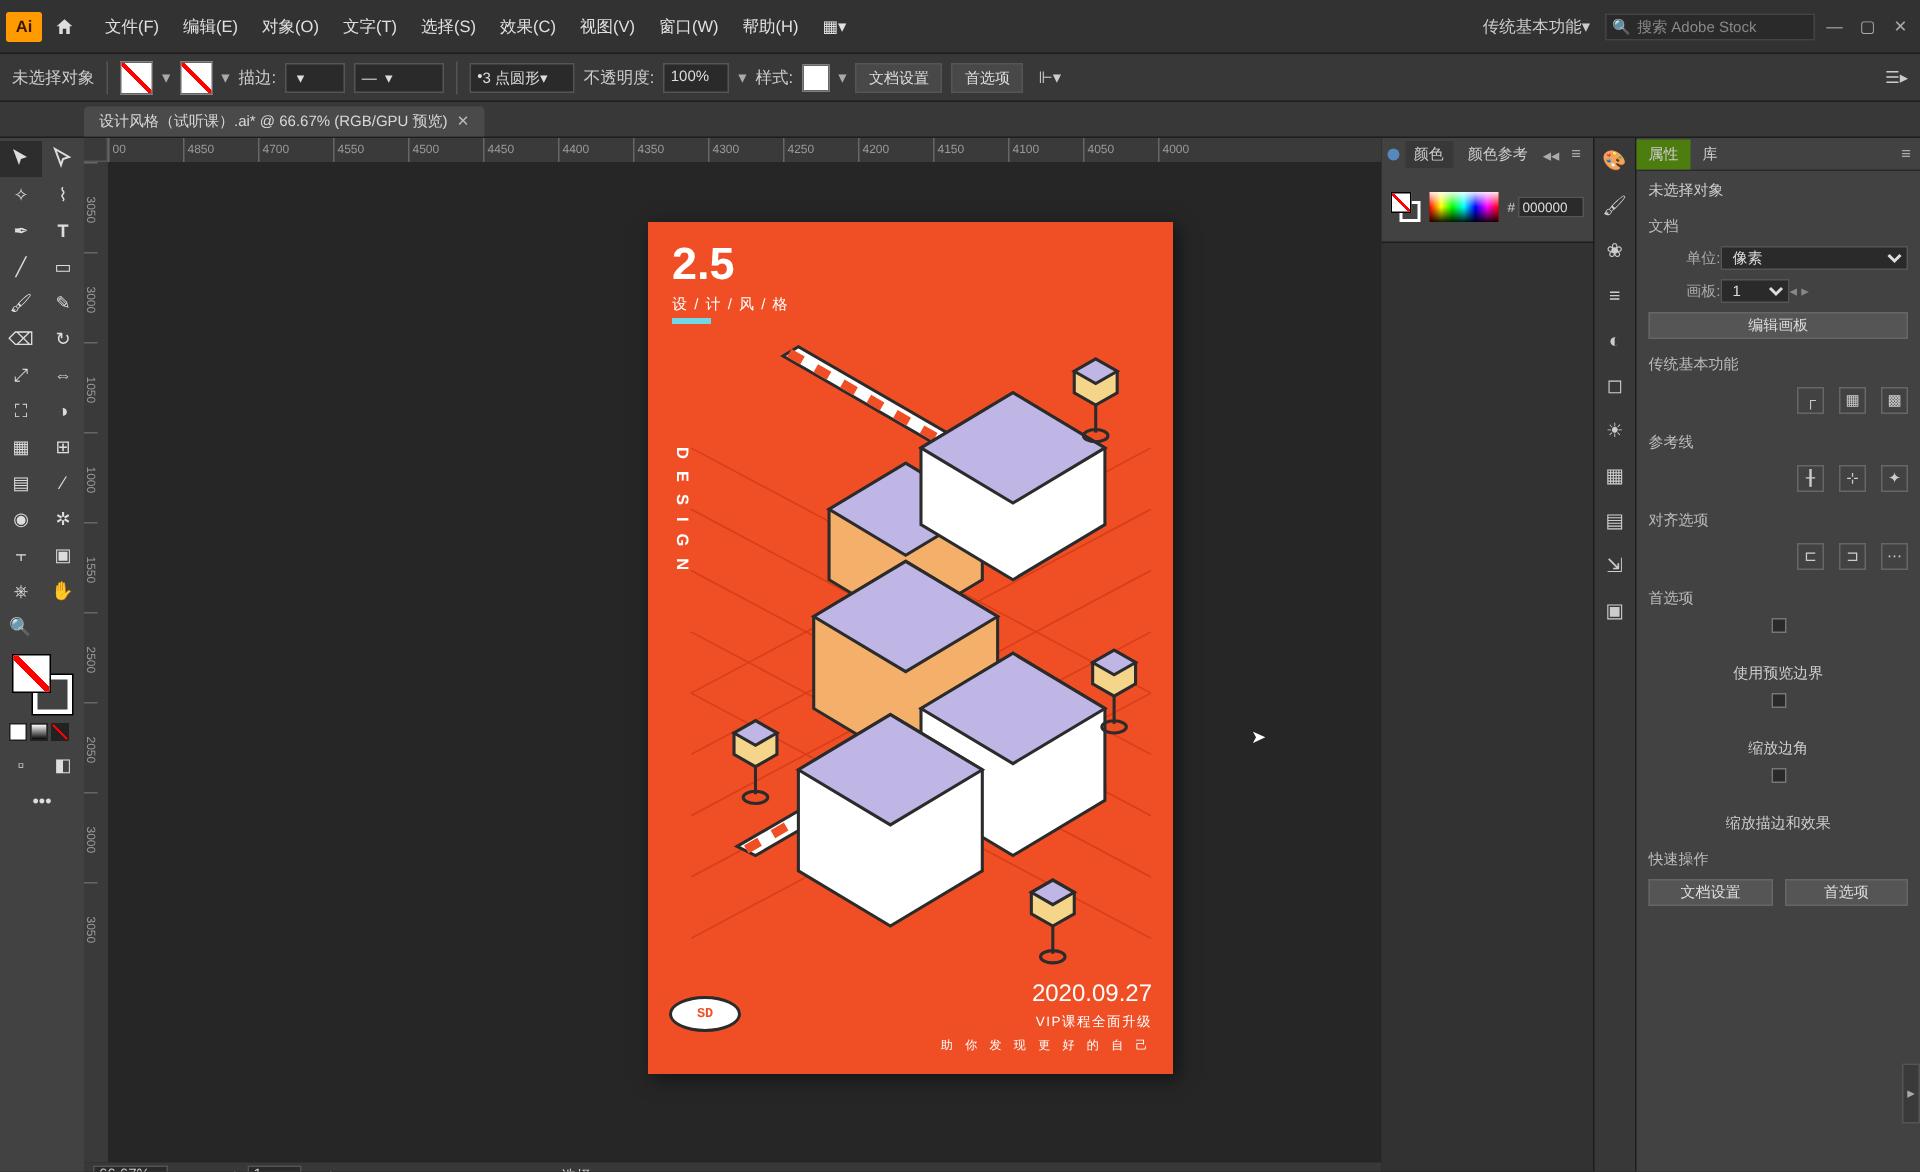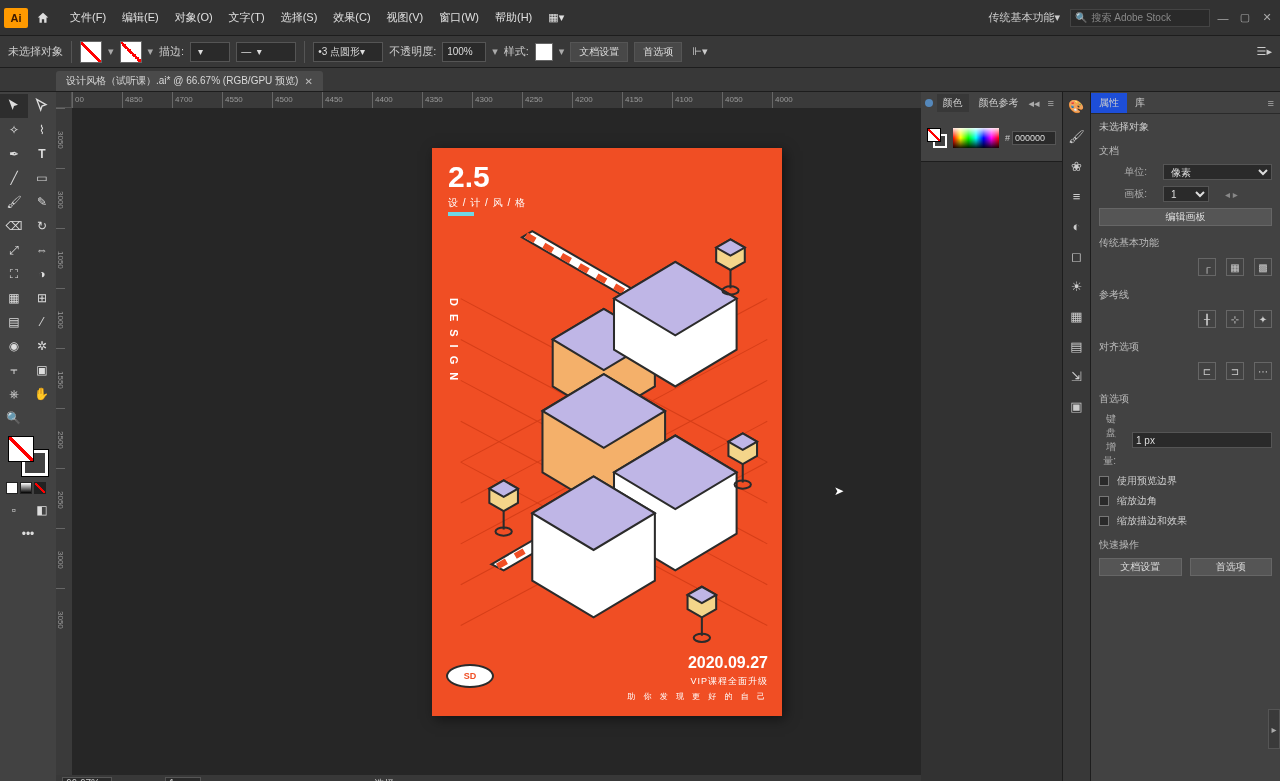--- a/index.html
+++ b/index.html
@@ -61,24 +61,24 @@
   .blue-sidebar .soft-icons{display:flex;gap:18px;padding-left:22px;}
   .blue-sidebar .soft-icons div{width:20px;height:20px;border-radius:3px;}
   .blue-sidebar .dash-line{height:1px;border-top:1.5px dashed #fff;margin:8px 16px 4px;}
   .blue-sidebar .big-thumb{margin:4px 16px 0;height:180px;background:#a9a0e0;position:relative;overflow:hidden;}
 
   .artboard { position: absolute; left: 360px; top: 40px; width: 350px; height: 568px; background: #f04e24; box-shadow: 3px 3px 12px rgba(0,0,0,.5); overflow:hidden;}
   .artboard .corner-txt{position:absolute;left:16px;top:14px;color:#fff;font-weight:900;font-size:30px;line-height:1;}
   .artboard .corner-sub{position:absolute;left:16px;top:48px;color:#fff;font-size:10px;letter-spacing:1px;}
   .artboard .corner-bar{position:absolute;left:16px;top:64px;width:26px;height:4px;background:#6fd7e6;}
   .artboard .design-txt{position:absolute;left:16px;top:150px;color:#fff;font-size:11px;font-weight:bold;letter-spacing:8px;writing-mode:vertical-lr;}
-  .artboard .date-txt{position:absolute;right:14px;bottom:44px;color:#fff;font-weight:700;font-size:16px;}
+  .artboard .date-txt{position:absolute;right:14px;bottom:44px;color:#fff;font-weight:400;font-size:16px;}
   .artboard .vip-txt{position:absolute;right:14px;bottom:28px;color:#fff;font-size:9px;letter-spacing:1px;}
   .artboard .foot-txt{position:absolute;right:14px;bottom:14px;color:#fff;font-size:8px;letter-spacing:3px;}
-  .artboard .sd-badge{position:absolute;left:14px;bottom:28px;width:48px;height:24px;border-radius:50%;background:#fff;border:2.5px solid #2b2b2b;color:#f04e24;font-size:9px;font-weight:bold;display:flex;align-items:center;justify-content:center;}
+  .artboard .sd-badge{position:absolute;left:14px;bottom:28px;width:48px;height:24px;border-radius:50%;background:#fff;border:2.5px solid #2b2b2b;color:#f04e24;font-size:9px;font-weight:bold;display:flex;align-items:center;justify-content:center;font-family:Liberation Mono, monospace;}
   .artboard .iso-art{position:absolute;left:28px;top:28px;right:14px;bottom:70px;}
   .artboard .iso-art svg{width:100%;height:100%;}
   
   .cursor-arrow{position:absolute;left:762px;top:376px;color:#fff;font-size:12px;}
 
   .statusbar{position:absolute;left:0;bottom:0;right:0;height:18px;background:#383838;display:flex;align-items:center;font-size:10px;color:#ccc;padding:0 6px;gap:6px;}
   .statusbar .zoom{width:50px;background:#2a2a2a;border:1px solid #555;height:14px;padding:0 3px;}
   .statusbar .nav-btn{width:12px;text-align:center;color:#aaa;}
   .statusbar .status-txt{margin-left:120px;font-family:Liberation Mono, monospace;}
   .color-panel{background:#424242;height:70px;border-bottom:1px solid #1d1d1d;}
@@ -95,30 +95,30 @@
   .color-panel .spectrum::after{content:'';position:absolute;inset:0;background:linear-gradient(to bottom,rgba(255,255,255,.9),transparent 50%,rgba(0,0,0,.9));}
   .color-panel .hex{display:flex;align-items:center;gap:2px;font-size:9px;}
   .color-panel .hex input{width:44px;height:14px;background:#2a2a2a;border:1px solid #555;color:#ddd;font-size:9px;padding:0 2px;}
   
   .dock-icons{width:28px;background:#383838;display:flex;flex-direction:column;align-items:center;padding-top:4px;gap:10px;border-left:1px solid #1d1d1d;}
   .dock-icons .dicon{width:20px;height:20px;color:#ccc;display:flex;align-items:center;justify-content:center;font-size:13px;}
 
   .props-panel{width:190px;background:#424242;border-left:1px solid #1d1d1d;display:flex;flex-direction:column;}
   .props-panel .tabs{display:flex;height:22px;align-items:center;border-bottom:1px solid #2a2a2a;}
   .props-panel .tabs .ptab{font-size:10px;padding:3px 8px;color:#ccc;}
-  .props-panel .tabs .ptab.active{background:#1d4ed8;}
+  .props-panel .tabs .ptab.active{background:#4d7c0f;}
   .props-panel .body{padding:6px 8px;font-size:10px;color:#ccc;display:flex;flex-direction:column;gap:6px;}
   .props-panel .section-title{color:#bbb;font-size:10px;margin-top:4px;}
-  .props-panel .row{display:flex;align-items:center;gap:16px;}
+  .props-panel .row{display:flex;align-items:center;gap:0;}
   .props-panel .row label{width:48px;text-align:right;color:#aaa;font-size:10px;}
   .props-panel select,.props-panel input.txt{flex:1;background:#2a2a2a;border:1px solid #555;color:#ddd;height:16px;font-size:10px;padding:0 3px;}
   .props-panel .btn{background:#555;border:1px solid #666;color:#ddd;font-size:10px;height:18px;display:flex;align-items:center;justify-content:center;flex:1;}
   .props-panel .icon-row{display:flex;gap:10px;padding:2px 0;}
   .props-panel .icon-row .ic{width:18px;height:18px;border:1px solid #666;display:flex;align-items:center;justify-content:center;color:#ccc;font-size:10px;}
-  .props-panel .chk{display:flex;align-items:center;gap:8px;}
+  .props-panel .chk{display:flex;align-items:center;gap:20px;flex-direction:column;}
   .props-panel .chk .box{width:10px;height:10px;border:1px solid #777;background:#2a2a2a;}
   .props-panel .row .minisel{flex:0 0 46px;}
 
   .right-cluster{display:flex;}
   .colorblock-wrap{display:flex;flex:1;}
   .empty-right{flex:1;background:#323232;border-top:1px solid #1d1d1d;}
   .panel-toggle{position:absolute;right:0;bottom:32px;width:12px;height:40px;background:#3a3a3a;border:1px solid #555;display:flex;align-items:center;justify-content:center;color:#aaa;font-size:10px;}
 </style>
 </head>
 <body>
@@ -462,24 +462,20 @@
         </div>
 
         <div class="section-title">对齐选项</div>
         <div class="icon-row" style="justify-content:flex-end">
           <div class="ic">⊏</div>
           <div class="ic">⊐</div>
           <div class="ic">⋯</div>
         </div>
 
         <div class="section-title">首选项</div>
-        <div class="row">
-            <label style="width:56px">键盘增量:</label>
-            <input class="txt" style="flex: 0 0 40px;" value="1 px">
-          </div>
         <div class="chk">
             <div class="box"></div>
             <span>使用预览边界</span>
           </div>
         <div class="chk">
             <div class="box"></div>
             <span>缩放边角</span>
           </div>
         <div class="chk">
             <div class="box"></div>

